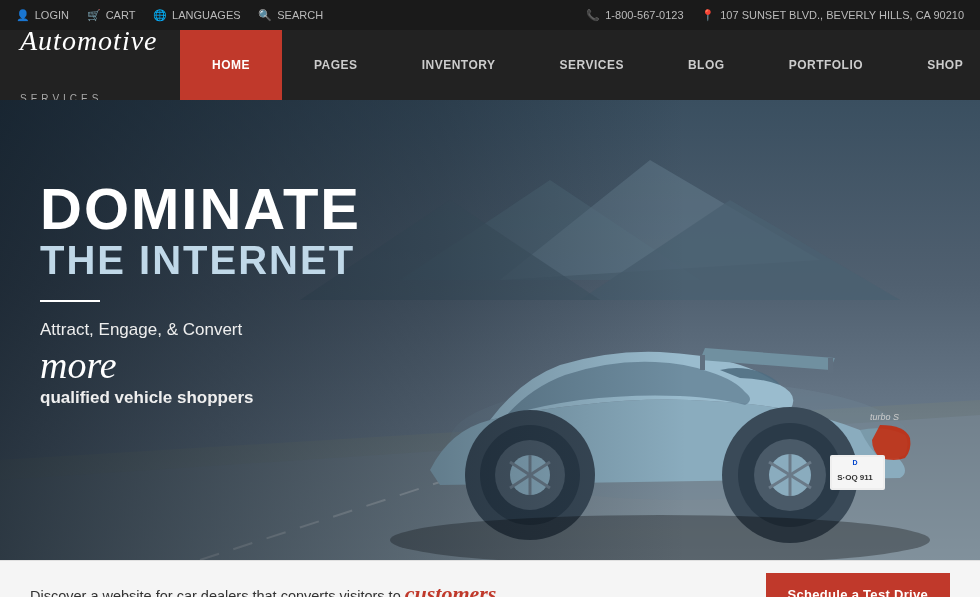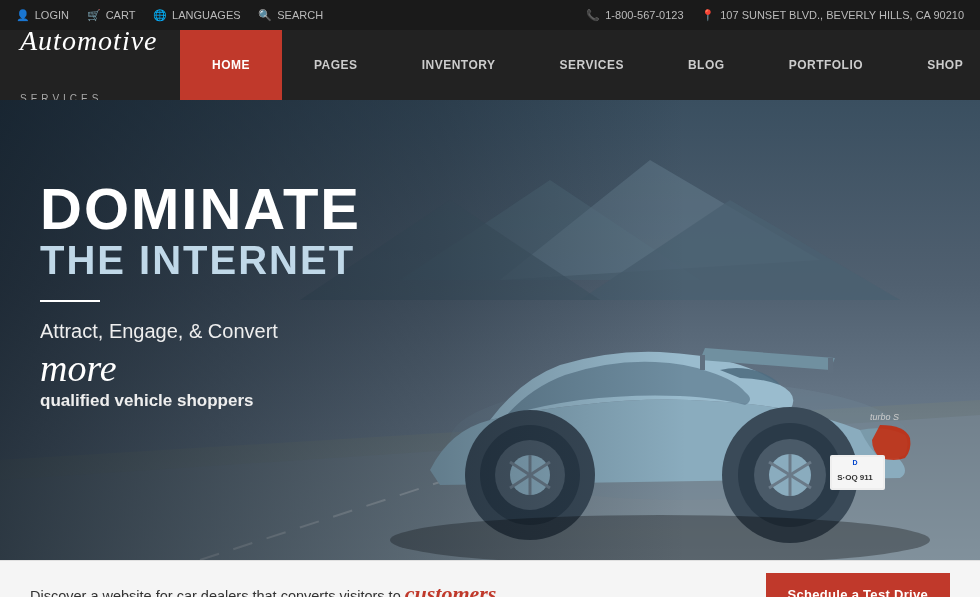--- a/index.html
+++ b/index.html
@@ -118,21 +118,21 @@
       line-height: 1.1;
       letter-spacing: 2px;
     }
     .hero-divider {
       width: 60px;
       height: 2px;
       background: #fff;
       margin: 18px 0;
     }
     .hero-desc-line1 {
-      font-size: 20px;
+      font-size: 17px;
       color: #eee;
       margin-bottom: 6px;
     }
     .hero-desc-italic {
       font-family: 'Brush Script MT', cursive, Georgia, serif;
       font-size: 38px;
       color: #fff;
       font-style: italic;
       line-height: 1;
       display: block;

